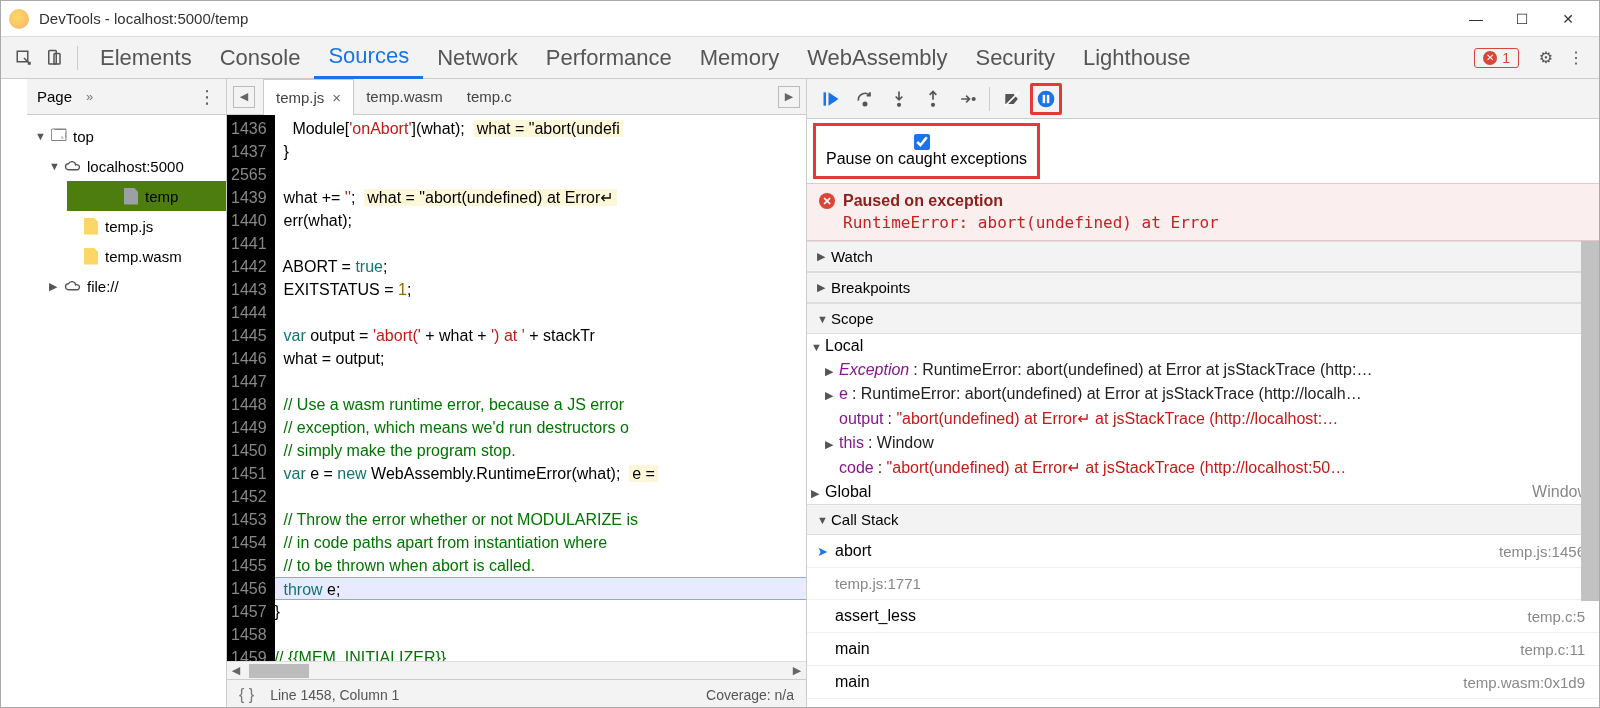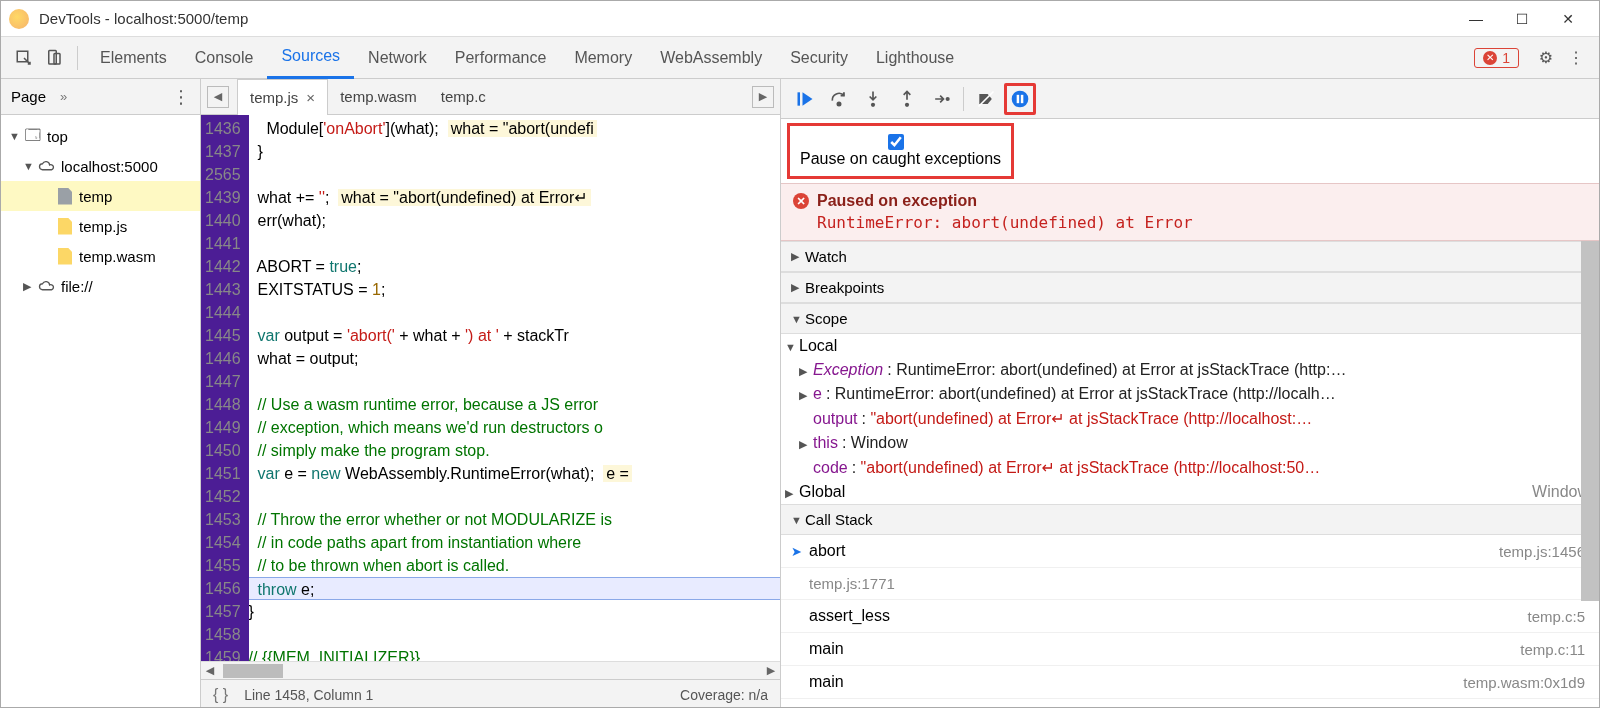--- a/index.html
+++ b/index.html
@@ -4,46 +4,46 @@
 <style>
 * { margin:0; padding:0; box-sizing:border-box; font-family:"Segoe UI",Arial,sans-serif; }
 body { width:1600px; height:708px; background:#fff; overflow:hidden; border:1px solid #aaa; }
 .titlebar { height:36px; display:flex; align-items:center; padding:0 8px; background:#fff; border-bottom:1px solid #ddd; }
 .titlebar .icon { width:20px; height:20px; border-radius:50%; background:radial-gradient(circle at 40% 40%, #ffd966, #f6b26b); margin-right:10px; }
 .titlebar .title { font-size:15px; color:#333; flex:1; }
 .winbtn { width:46px; height:32px; display:flex; align-items:center; justify-content:center; font-size:14px; color:#333; }
 .tabs { height:42px; display:flex; align-items:center; padding:0 8px; border-bottom:1px solid #ccc; background:#f3f3f3; }
 .tabs .tool { width:30px; height:30px; display:flex; align-items:center; justify-content:center; color:#555; }
 .tabs .sep { width:1px; height:24px; background:#ccc; margin:0 8px; }
-.tabs .tab { padding:10px 14px; font-size:16px; color:#555; cursor:pointer; height:42px; display:flex; align-items:center; }
+.tabs .tab { padding:10px 14px; font-size:22px; color:#555; cursor:pointer; height:42px; display:flex; align-items:center; }
 .tabs .tab.active { color:#1a73e8; border-bottom:3px solid #1a73e8; }
 .tabs .spacer { flex:1; }
 .errpill { display:flex; align-items:center; border:1px solid #db4437; border-radius:3px; padding:1px 8px; font-size:14px; color:#db4437; margin-right:12px; }
 .errpill .dot { width:14px; height:14px; border-radius:50%; background:#db4437; color:#fff; font-size:10px; display:flex; align-items:center; justify-content:center; margin-right:5px; }
-.main { display:flex; height:calc(708px - 36px - 42px); }
+.main { display:flex; height:calc(708px - 36px - 42px);padding-left:26px; }
 .col-left { width:200px; border-right:1px solid #ccc; display:flex; flex-direction:column; }
 .col-mid { width:580px; border-right:1px solid #ccc; display:flex; flex-direction:column; }
 .col-right { flex:1; display:flex; flex-direction:column; overflow:hidden; }
 .page-hdr { height:36px; display:flex; align-items:center; padding:0 10px; border-bottom:1px solid #ccc; font-size:15px; background:#f3f3f3; }
 .page-hdr .more { margin-left:auto; font-size:18px; color:#555; }
 .tree { padding:6px 0; font-size:15px; }
 .tree-row { display:flex; align-items:center; height:30px; padding-left:8px; cursor:pointer; }
 .tree-row .arrow { width:14px; font-size:11px; color:#555; }
 .tree-row .ic { width:20px; margin-right:4px; display:flex; justify-content:center; }
-.tree-row.sel { background:#fef9c3; }
+.tree-row.sel { background:#4d7c0f;margin-left:40px; }
 .file-ic { width:14px; height:17px; background:#fcd766; clip-path:polygon(0 0,70% 0,100% 25%,100% 100%,0 100%); }
 .file-ic.grey { background:#9aa0a6; }
 svg.cloud { width:18px; height:14px; }
 .edtabs { height:36px; display:flex; align-items:center; border-bottom:1px solid #ccc; background:#f3f3f3; padding-left:6px; }
 .edtabs .nav { width:22px; height:22px; border:1px solid #bbb; display:flex; align-items:center; justify-content:center; font-size:11px; margin-right:8px; color:#666; }
 .etab { padding:0 12px; height:36px; display:flex; align-items:center; font-size:15px; color:#444; }
 .etab.active { background:#fff; border-top:1px solid #ccc; border-left:1px solid #ccc; border-right:1px solid #ccc; margin-bottom:-1px; }
 .etab .x { margin-left:8px; font-size:15px; color:#666; }
 .editor { flex:1; display:flex; font-family:Consolas,monospace; font-size:16px; overflow:hidden; position:relative; }
-.gutter { background:#4c1d95; color:#888; text-align:right; padding:2px 8px 2px 4px; user-select:none; }
+.gutter { background:#000000; color:#888; text-align:right; padding:2px 8px 2px 4px; user-select:none; }
 .code { flex:1; padding:2px 0; white-space:pre; overflow:hidden; }
 .line { height:23px; line-height:23px; }
 .line.hl { background:#e8ebff; border-top:1px solid #8aa8e8; border-bottom:1px solid #8aa8e8; }
 .k-kw { color:#0f766e; }
 .k-str { color:#c41a16; }
 .k-cm { color:#007400; }
 .k-prop { color:#986801; }
 .inlay { background:#fdf7d9; padding:0 3px; }
 .statusbar { height:30px; border-top:1px solid #ccc; display:flex; align-items:center; padding:0 12px; font-size:14px; color:#555; background:#f3f3f3; }
 .statusbar .curly { font-size:16px; margin-right:16px; color:#777; }

